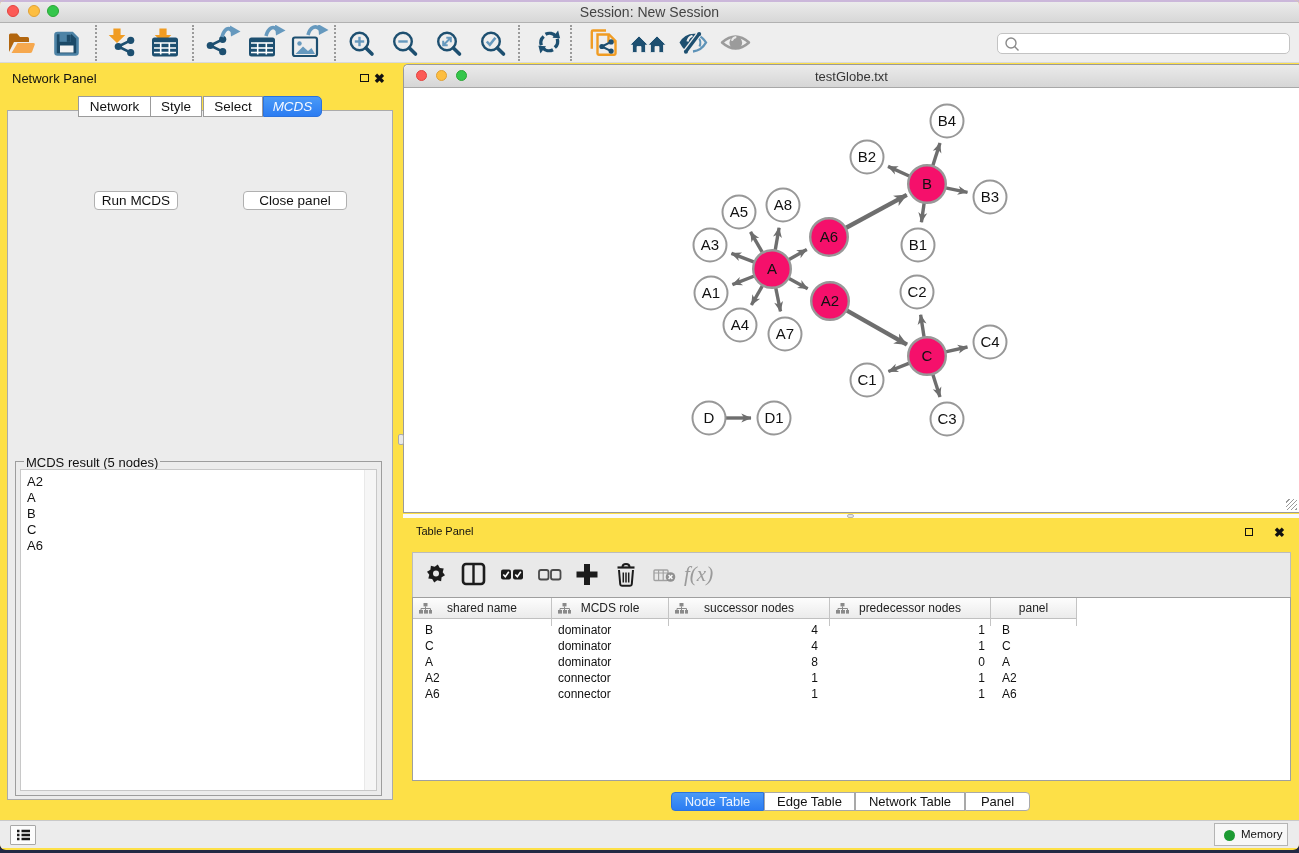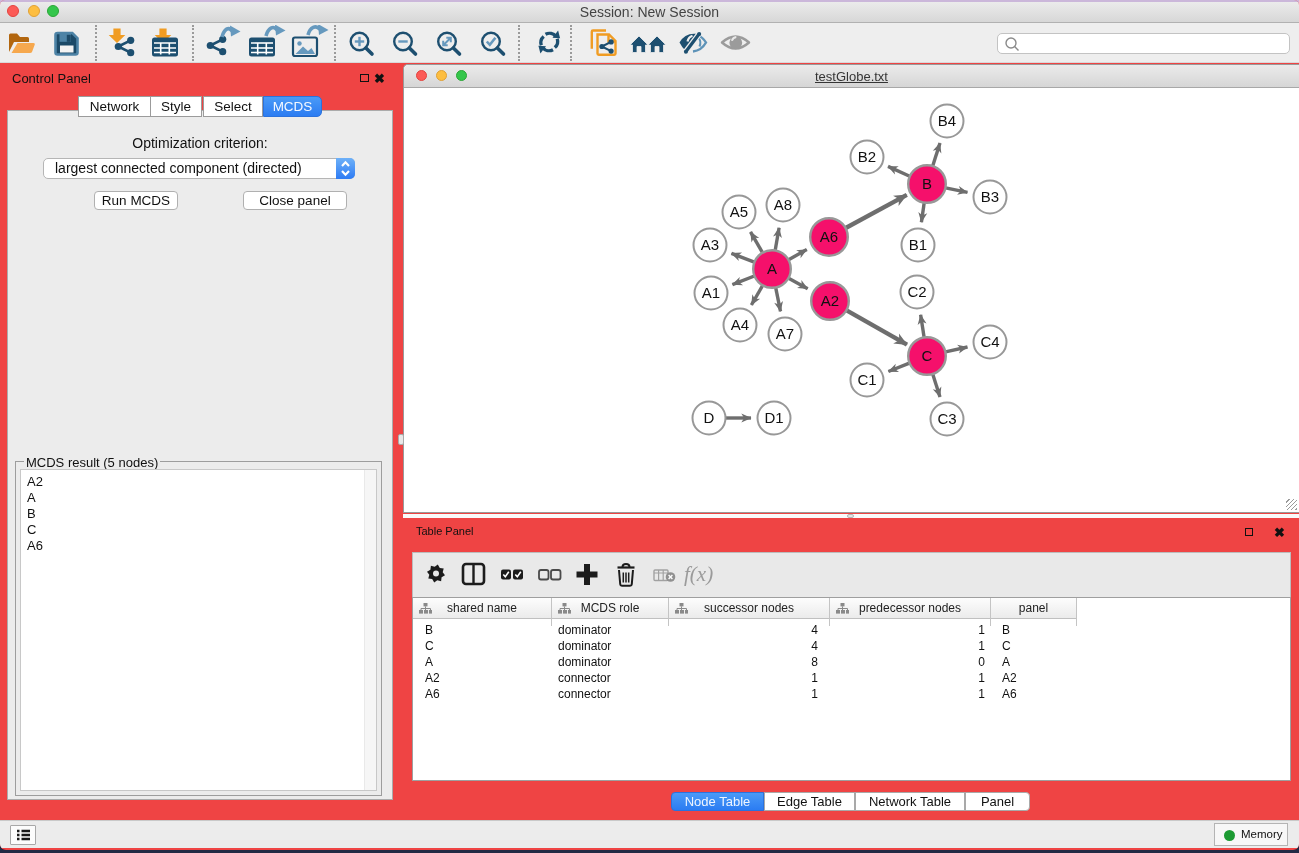--- a/index.html
+++ b/index.html
@@ -1,53 +1,53 @@
 <!DOCTYPE html>
 <html><head>
 <meta charset="utf-8">
 <style>
 * { margin:0; padding:0; box-sizing:border-box; }
 html,body { width:1299px; height:853px; overflow:hidden; }
 body { font-family:"Liberation Sans", sans-serif; background:#cbb7da; position:relative; }
 #desk-bottom { position:absolute; left:0; bottom:0; width:1299px; height:9px; background:#222944; }
-#win { position:absolute; left:0; top:0; width:1299px; height:850px; background:#ef4444; border-radius:5px 5px 6px 6px; overflow:hidden; }
+#win { position:absolute; left:0; top:0; width:1299px; height:850px; background:#fde047; border-radius:5px 5px 6px 6px; overflow:hidden; }
 #purpletop { position:absolute; left:0; top:0; width:100%; height:2px; background:#cbb7da; }
 
 #titlebar { position:absolute; left:0; top:2px; width:100%; height:21px; background:linear-gradient(#ebebeb,#d7d7d7); border-bottom:1px solid #b1b1b1; }
 .tl { position:absolute; top:3px; width:12px; height:12px; border-radius:50%; }
 #title { position:absolute; top:2px; width:100%; text-align:center; font-size:14px; color:#434343; }
 
 #toolbar { position:absolute; left:0; top:23px; width:100%; height:40px; background:#eeeeee; border-bottom:1px solid #d9d9d9; }
 .sep { position:absolute; top:2px; height:36px; width:0; border-left:2px dotted #9a9a9a; }
 #search { position:absolute; left:997px; top:10px; width:293px; height:21px; background:#fff; border:1px solid #c3c3c3; border-radius:5px; }
 
 #cp-title { position:absolute; left:12px; top:71px; font-size:13px; color:#111; }
 #cp-float { position:absolute; left:360px; top:74px; width:9px; height:8px; border:1.5px solid #111; }
 #cp-close { position:absolute; left:374px; top:71px; font-size:13px; font-weight:bold; color:#111; }
 #cp-body { position:absolute; left:7px; top:110px; width:386px; height:690px; background:#ececec; border:1px solid #ababab; }
 .tab { position:absolute; top:96px; height:21px; background:#fff; border:1px solid #9b9b9b; font-size:13.5px; color:#111; text-align:center; line-height:20px; }
-#tab-mcds { background:linear-gradient(#4a9af7,#2b7cf2); color:#f5f9ff; border:1px solid #2b72dd; border-radius:0 5px 5px 0; }
+#tab-mcds { background:linear-gradient(#4a9af7,#2b7cf2); color:#f5f9ff; border:1px solid #2b72dd; border-radius:0 5px 5px 0;font-style:italic; }
 #opt-label { position:absolute; left:0; top:135px; width:400px; text-align:center; font-size:14px; color:#111; }
 #dropdown { position:absolute; left:43px; top:158px; width:312px; height:21px; background:#fff; border:1px solid #b5b5b5; border-radius:5px; font-size:14px; color:#111; line-height:19px; padding-left:11px; }
 #dd-btn { position:absolute; right:-1px; top:-1px; width:19px; height:21px; border-radius:0 5px 5px 0; background:linear-gradient(#6eb1f8,#2d7bf4); }
 .btn { position:absolute; top:191px; height:19px; background:#fff; border:1px solid #b0b0b0; border-radius:4px; font-size:13.5px; color:#111; text-align:center; line-height:17px; }
 #fieldset { position:absolute; left:15px; top:461px; width:367px; height:335px; border:1px solid #9d9d9d; }
 #fs-legend { position:absolute; left:8px; top:-7px; background:#ececec; font-size:13px; color:#111; padding:0 2px; }
 #fs-list { position:absolute; left:4px; top:7px; width:357px; height:322px; background:#fff; border:1px solid #c8c8c8; font-size:13px; color:#111; line-height:16px; padding:4px 0 0 6px; }
 #fs-scroll { position:absolute; right:0; top:0; width:12px; height:100%; background:#f6f6f6; border-left:1px solid #e9e9e9; }
 
 #statusbar { position:absolute; left:0; top:820px; width:100%; height:28px; background:#ececec; border-top:1px solid #c9c9c9; }
 #sb-btn { position:absolute; left:10px; top:4px; width:26px; height:20px; background:#fcfcfc; border:1px solid #a8a8a8; border-radius:1px; }
 #mem-btn { position:absolute; right:11px; top:2px; width:74px; height:23px; background:#f7f7f7; border:1px solid #b4b4b4; font-size:11.5px; color:#111; }
 #mem-dot { position:absolute; left:9px; top:6px; width:11px; height:11px; border-radius:50%; background:#1d9b33; }
 #mem-txt { position:absolute; left:26px; top:4px;text-align:right; }
 
 #netwin { position:absolute; left:403px; top:64px; width:896px; height:449px; background:#fff; border:1px solid #9a9a9a; border-right:none; border-radius:5px 0 0 0; }
 #net-title { position:absolute; left:0; top:0; width:100%; height:23px; background:linear-gradient(#ebebeb,#d6d6d6); border-bottom:1px solid #a8a8a8; border-radius:5px 0 0 0; }
-#net-title-text { position:absolute; top:4px; width:100%; text-align:center; font-size:13px; color:#353535;text-decoration:underline; }
+#net-title-text { position:absolute; top:4px; width:100%; text-align:center; font-size:13px; color:#353535; }
 #net-grip { position:absolute; right:2px; bottom:2px; width:11px; height:11px; background:repeating-linear-gradient(135deg, transparent 0 2px, #9a9a9a 2px 3px); }
 #net-vthumb { position:absolute; left:-6px; top:369px; width:6px; height:11px; background:#e8e8e8; border:1px solid #aaa; border-radius:2px; }
 #net-hstrip { position:absolute; left:403px; top:514px; width:896px; height:4px; background:#fafafa; }
 #net-hthumb2 { position:absolute; left:847px; top:513.5px; width:7px; height:4.5px; background:#e3e3e3; border:1px solid #b5b5b5; border-radius:2px; }
 
 #tp-title { position:absolute; left:416px; top:525px; font-size:11px; color:#111; }
 #tp-float { position:absolute; left:1245px; top:528px; width:8px; height:8px; border:1.5px solid #111; }
 #tp-close { position:absolute; left:1274px; top:525px; font-size:13px; font-weight:bold; color:#111; }
 #tp-toolbar { position:absolute; left:412px; top:552px; width:879px; height:45px; background:#e9e9e9; border:1px solid #bcbcbc; border-bottom:none; }
 #tp-table { position:absolute; left:412px; top:597px; width:879px; height:184px; background:#fff; border:1px solid #9f9f9f; }
@@ -209,35 +209,28 @@
     <div class="sep" style="left:518px"></div>
     <div class="sep" style="left:570px"></div>
     <div id="search">
         <svg width="18" height="17" style="position:absolute;left:6px;top:2px">
           <circle cx="7" cy="7" r="5" fill="none" stroke="#8a8a8a" stroke-width="1.4"></circle>
           <line x1="10.6" y1="10.6" x2="14.5" y2="14.5" stroke="#8a8a8a" stroke-width="1.4"></line>
         </svg>
       </div>
   </div>
 
-  <div id="cp-title">Control Panel</div>
+  <div id="cp-title">Network Panel</div>
   <div id="cp-float"></div>
   <div id="cp-close">✖</div>
   <div id="cp-body"></div>
   <div class="tab" style="left:78px; width:73px;">Network</div>
   <div class="tab" style="left:150px; width:52px;">Style</div>
   <div class="tab" style="left:203px; width:60px;">Select</div>
   <div class="tab" id="tab-mcds" style="left:263px; width:59px;">MCDS</div>
-  <div id="opt-label">Optimization criterion:</div>
-  <div id="dropdown">largest connected component (directed)
-    <div id="dd-btn"><svg width="19" height="21">
-          <path d="M6,8 L9.5,4.2 L13,8" fill="none" stroke="#fff" stroke-width="2.1"></path>
-          <path d="M6,13 L9.5,16.8 L13,13" fill="none" stroke="#fff" stroke-width="2.1"></path>
-        </svg></div>
-  </div>
   <div class="btn" style="left:94px; width:84px;">Run MCDS</div>
   <div class="btn" style="left:201px; width:104px;margin-left:42px;">Close panel</div>
   <div id="fieldset">
     <div id="fs-legend">MCDS result (5 nodes)</div>
     <div id="fs-list">A2<br>A<br>B<br>C<br>A6<div id="fs-scroll"></div></div>
   </div>
 
   <div id="netwin">
     <div id="net-title">
       <div class="tl" style="left:12px; top:5px; width:11px; height:11px; background:#fc5b57; border:1px solid #e2443f;"></div>

